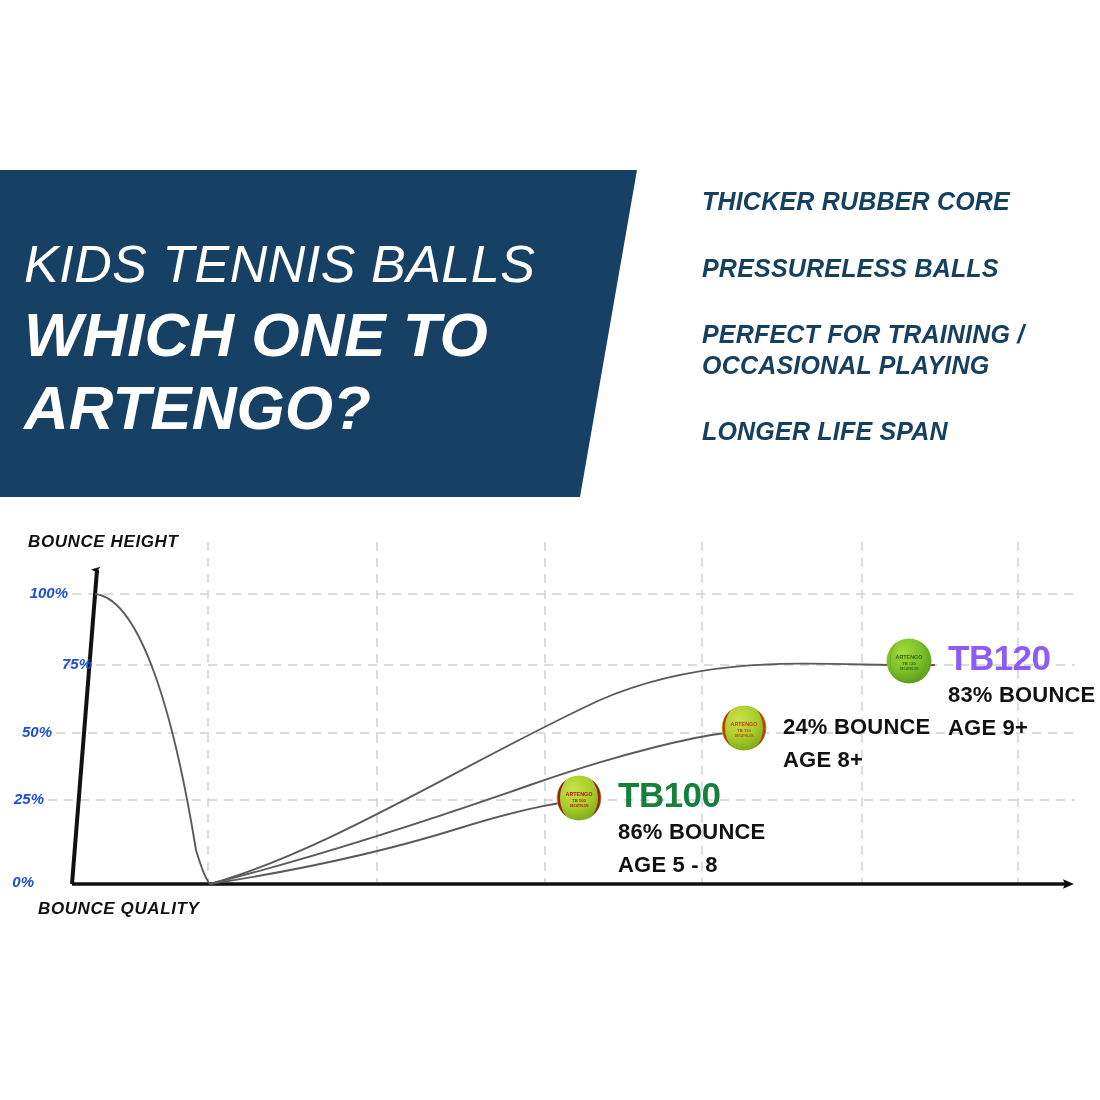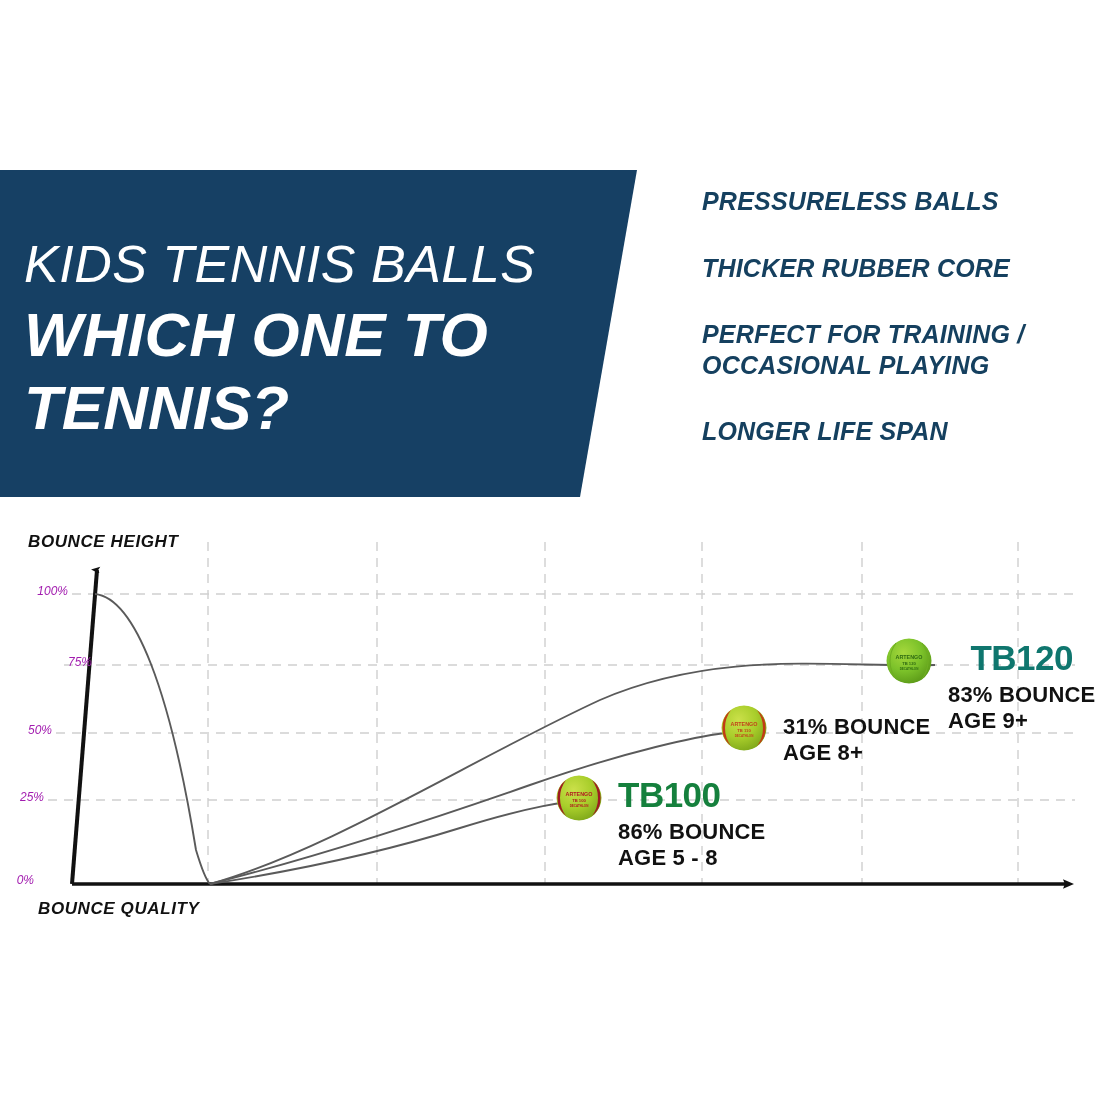--- a/index.html
+++ b/index.html
@@ -66,23 +66,23 @@
     font-weight:bold;
     font-style:italic;
     letter-spacing:0.6px;
     white-space:nowrap;
   }
   .axis-title.y{left:28px;top:12px;}
   .axis-title.x{left:38px;top:379px;}
 
   .tick{
     position:absolute;
-    color:#a21caf;
-    font-size:12px;
-    font-weight:normal;
+    color:#1d4ed8;
+    font-size:15px;
+    font-weight:bold;
     font-style:italic;
     text-align:right;
     white-space:nowrap;
   }
 
   
   .product{position:absolute;}
   .ball{
     position:absolute;left:0;top:0;
     width:46px;height:46px;border-radius:50%;
@@ -92,38 +92,38 @@
   .prod-text{position:absolute;}
   .prod-name{
     font-size:35px;font-weight:bold;letter-spacing:-0.5px;
     line-height:1;white-space:nowrap;
   }
   .prod-bounce,.prod-age{
     font-size:22px;font-weight:bold;color:#111111;
     letter-spacing:0.2px;white-space:nowrap;
   }
   .prod-bounce{margin-top:7px;}
-  .prod-age{}
+  .prod-age{margin-top:7px;}
 </style>
 </head>
 <body>
 
 <div id="stage">
 
   <div class="banner">
     <div class="banner-inner">
       <div class="title-line1">KIDS TENNIS BALLS</div>
       <div class="title-line2">WHICH ONE TO</div>
-      <div class="title-line3">TENNIS?</div>
+      <div class="title-line3">ARTENGO?</div>
     </div>
   </div>
 
   <div class="features">
+    <div class="feature">THICKER RUBBER CORE</div>
     <div class="feature">PRESSURELESS BALLS</div>
-    <div class="feature">THICKER RUBBER CORE</div>
     <div class="feature">PERFECT FOR TRAINING / OCCASIONAL PLAYING</div>
     <div class="feature">LONGER LIFE SPAN</div>
   </div>
 
   <div class="chart">
 
     <svg width="1100" height="420" viewBox="0 0 1100 420">
       <defs>
         <marker id="arrowUp" markerWidth="10" markerHeight="10" refX="3" refY="6" orient="auto" markerUnits="userSpaceOnUse">
           <path d="M3,0 L6.6,9 L3,7.2 L-0.6,9 Z" fill="#111111"></path>
@@ -204,37 +204,37 @@
         <svg width="46" height="46" viewBox="0 0 46 46">
           <circle cx="23" cy="23" r="22.5" fill="url(#ballGreen)"></circle>
           <path d="M1.5,23 A22,22 0 0 1 10,5 A30,30 0 0 0 10,41 A22,22 0 0 1 1.5,23 Z" fill="#C23B16"></path>
           <path d="M44.5,23 A22,22 0 0 0 36,5 A30,30 0 0 1 36,41 A22,22 0 0 0 44.5,23 Z" fill="#C23B16"></path>
           <text x="23" y="21" text-anchor="middle" font-family="Liberation Sans, sans-serif" font-size="5.4" font-weight="bold" fill="#C1431A">ARTENGO</text>
           <text x="23" y="27" text-anchor="middle" font-family="Liberation Sans, sans-serif" font-size="4.2" font-weight="bold" fill="#C1431A">TB 110</text>
           <text x="23" y="32" text-anchor="middle" font-family="Liberation Sans, sans-serif" font-size="3" font-weight="bold" fill="#C1431A">DECATHLON</text>
         </svg>
       </div>
       <div class="prod-text" style="left:62px;top:2px;">
-        <div class="prod-bounce">31% BOUNCE</div>
+        <div class="prod-bounce">24% BOUNCE</div>
         <div class="prod-age">AGE 8+</div>
       </div>
     </div>
 
     <div class="product" style="left:886px;top:118px;">
       <div class="ball">
         <svg width="46" height="46" viewBox="0 0 46 46">
           <circle cx="23" cy="23" r="22.5" fill="url(#ballAllGreen)"></circle>
           <path d="M10,5 A30,30 0 0 0 10,41" fill="none" stroke="#6FAE22" stroke-width="1.1"></path>
           <path d="M36,5 A30,30 0 0 1 36,41" fill="none" stroke="#6FAE22" stroke-width="1.1"></path>
           <text x="23" y="21" text-anchor="middle" font-family="Liberation Sans, sans-serif" font-size="5.4" font-weight="bold" fill="#2F6B12">ARTENGO</text>
           <text x="23" y="27" text-anchor="middle" font-family="Liberation Sans, sans-serif" font-size="4.2" font-weight="bold" fill="#2F6B12">TB 120</text>
           <text x="23" y="32" text-anchor="middle" font-family="Liberation Sans, sans-serif" font-size="3" font-weight="bold" fill="#2F6B12">DECATHLON</text>
         </svg>
       </div>
       <div class="prod-text" style="left:62px;top:2px;">
-        <div class="prod-name" style="color:#0f766e;text-align:center;">TB120</div>
+        <div class="prod-name" style="color:#8b5cf6;">TB120</div>
         <div class="prod-bounce">83% BOUNCE</div>
         <div class="prod-age">AGE 9+</div>
       </div>
     </div>
 
   </div>
 </div>
 
 </body></html>

